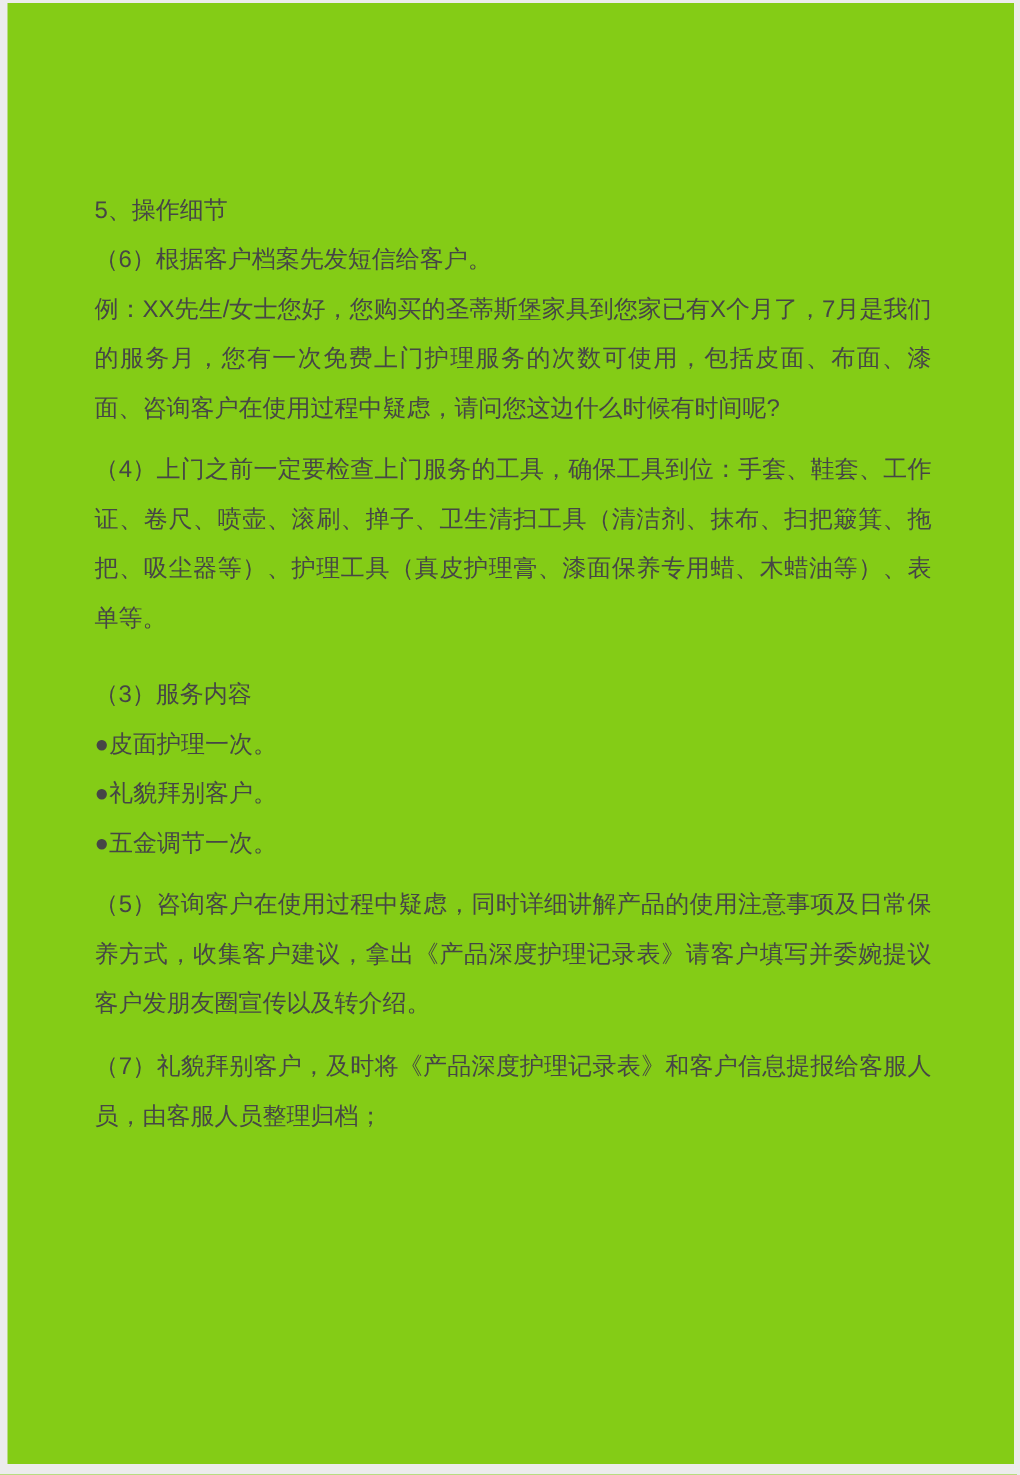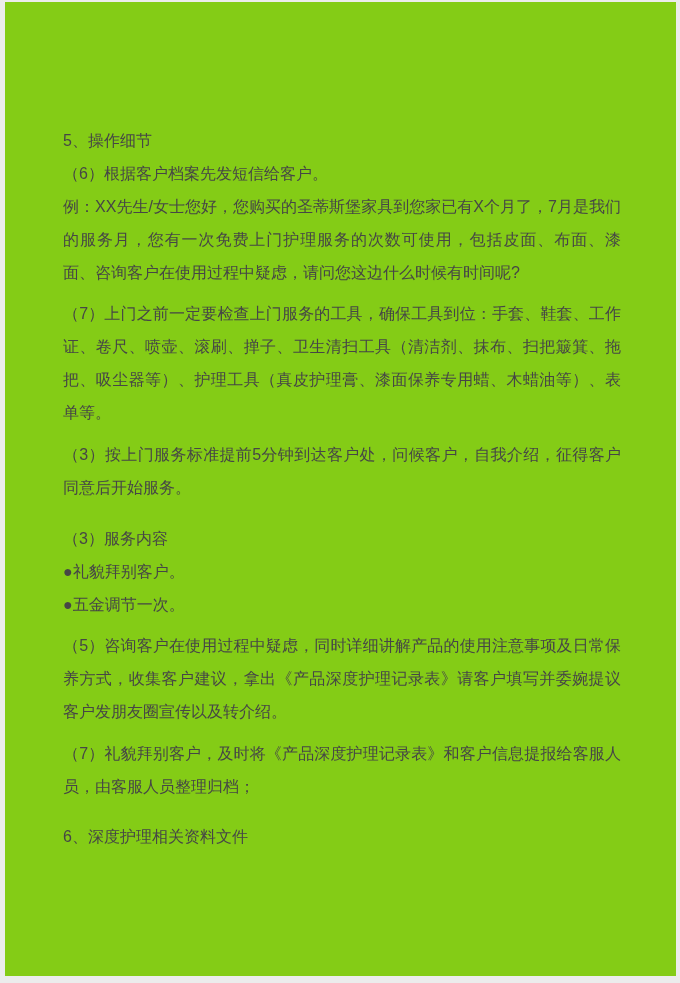--- a/index.html
+++ b/index.html
@@ -43,22 +43,21 @@
   .g18 { margin-top: 18px !important; }
 </style>
 </head>
 <body>
 
 <div class="paper">
   <div class="content">
     <p>5、操作细节</p>
     <p>（6）根据客户档案先发短信给客户。</p>
     <p>例：XX先生/女士您好，您购买的圣蒂斯堡家具到您家已有X个月了，7月是我们的服务月，您有一次免费上门护理服务的次数可使用，包括皮面、布面、漆面、咨询客户在使用过程中疑虑，请问您这边什么时候有时间呢?</p>
-    <p class="g8">（7）上门之前一定要检查上门服务的工具，确保工具到位：手套、鞋套、工作证、卷尺、喷壶、滚刷、掸子、卫生清扫工具（清洁剂、抹布、扫把簸箕、拖把、吸尘器等）、护理工具（真皮护理膏、漆面保养专用蜡、木蜡油等）、表单等。</p>
-    <p class="g9">（3）按上门服务标准提前5分钟到达客户处，问候客户，自我介绍，征得客户同意后开始服务。</p>
+    <p class="g8">（4）上门之前一定要检查上门服务的工具，确保工具到位：手套、鞋套、工作证、卷尺、喷壶、滚刷、掸子、卫生清扫工具（清洁剂、抹布、扫把簸箕、拖把、吸尘器等）、护理工具（真皮护理膏、漆面保养专用蜡、木蜡油等）、表单等。</p>
     <p class="g18">（3）服务内容</p>
+    <p>●皮面护理一次。</p>
     <p>●礼貌拜别客户。</p>
     <p>●五金调节一次。</p>
     <p class="g8">（5）咨询客户在使用过程中疑虑，同时详细讲解产品的使用注意事项及日常保养方式，收集客户建议，拿出《产品深度护理记录表》请客户填写并委婉提议客户发朋友圈宣传以及转介绍。</p>
     <p class="g9">（7）礼貌拜别客户，及时将《产品深度护理记录表》和客户信息提报给客服人员，由客服人员整理归档；</p>
-    <p class="g17">6、深度护理相关资料文件</p>
   </div>
 </div>
 
 </body></html>

